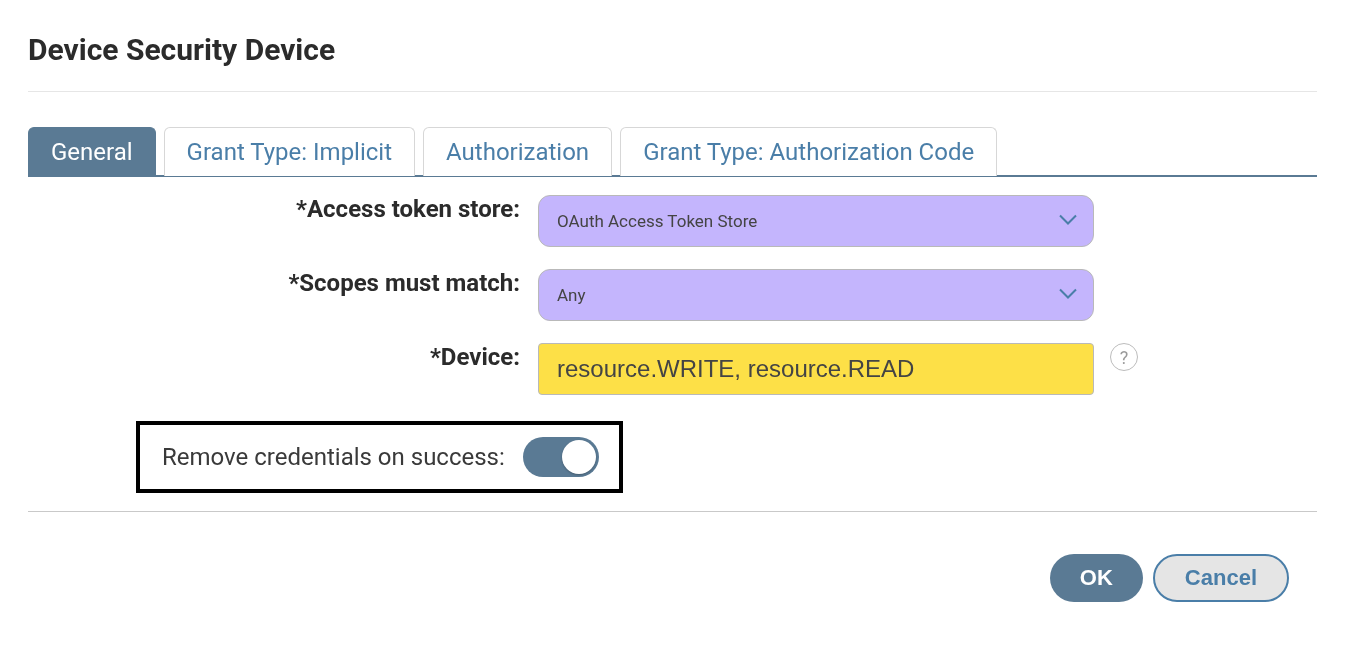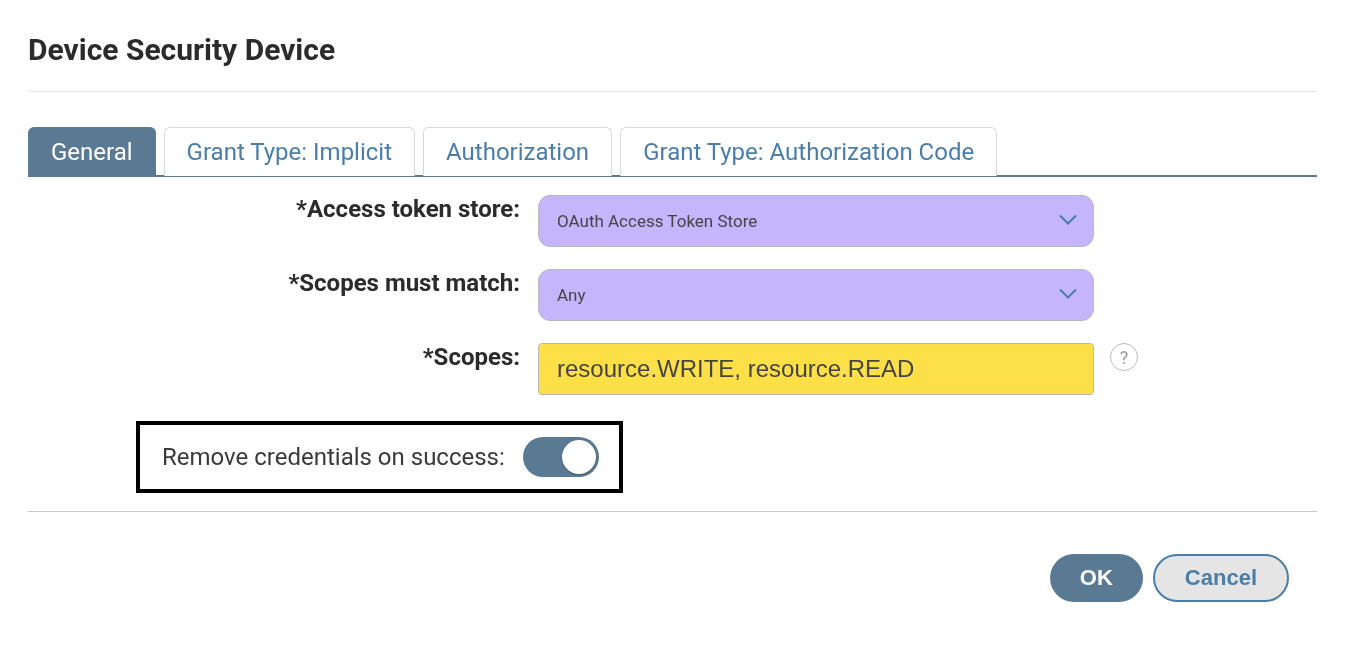--- a/index.html
+++ b/index.html
@@ -219,21 +219,21 @@
         <div class="select">Any</div>
         <span class="chevron-down">
           <svg viewBox="0 0 20 12">
               <polyline points="2,2 10,10 18,2"></polyline>
             </svg>
         </span>
       </div>
     </div>
 
     <div class="form-row">
-      <div class="form-label">*Scopes:</div>
+      <div class="form-label">*Device:</div>
       <input type="text" class="text-input" value="resource.WRITE, resource.READ" style="">
       <div class="help-icon">?</div>
     </div>
 
     <div class="highlight-box">
       <span class="highlight-label">Remove credentials on success:</span>
       <div class="toggle">
         <div class="toggle-knob"></div>
       </div>
     </div>

